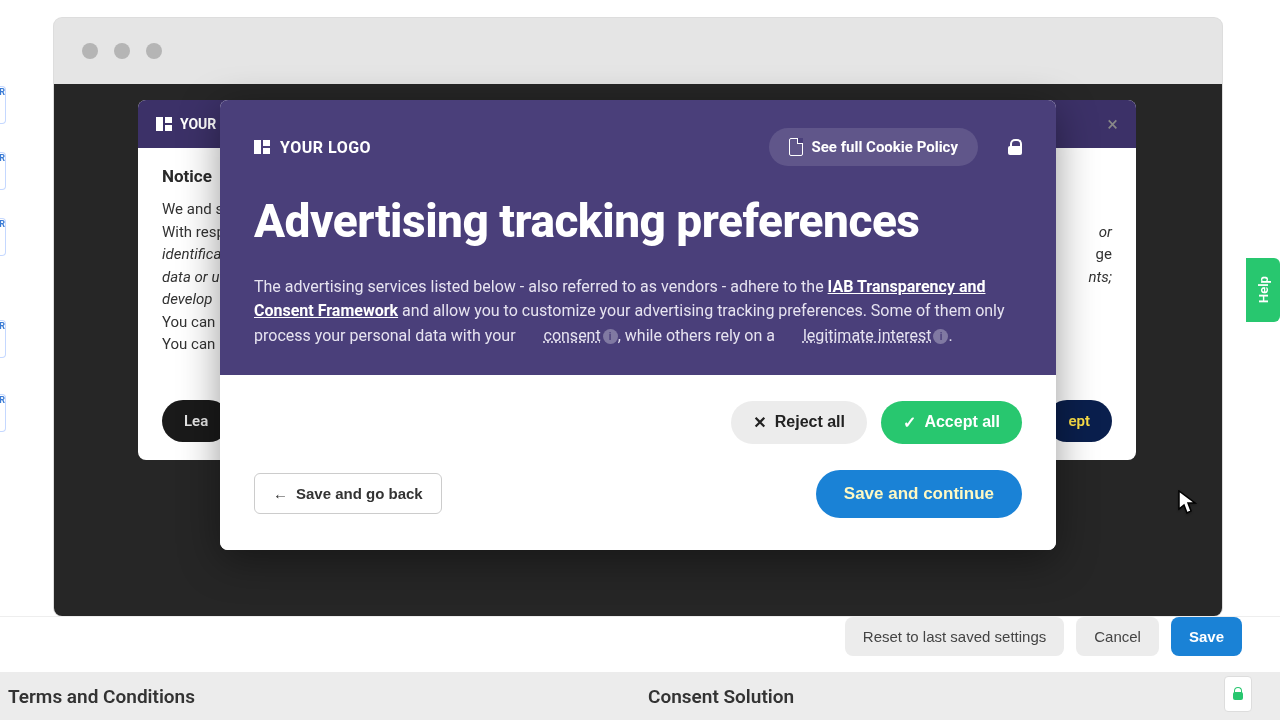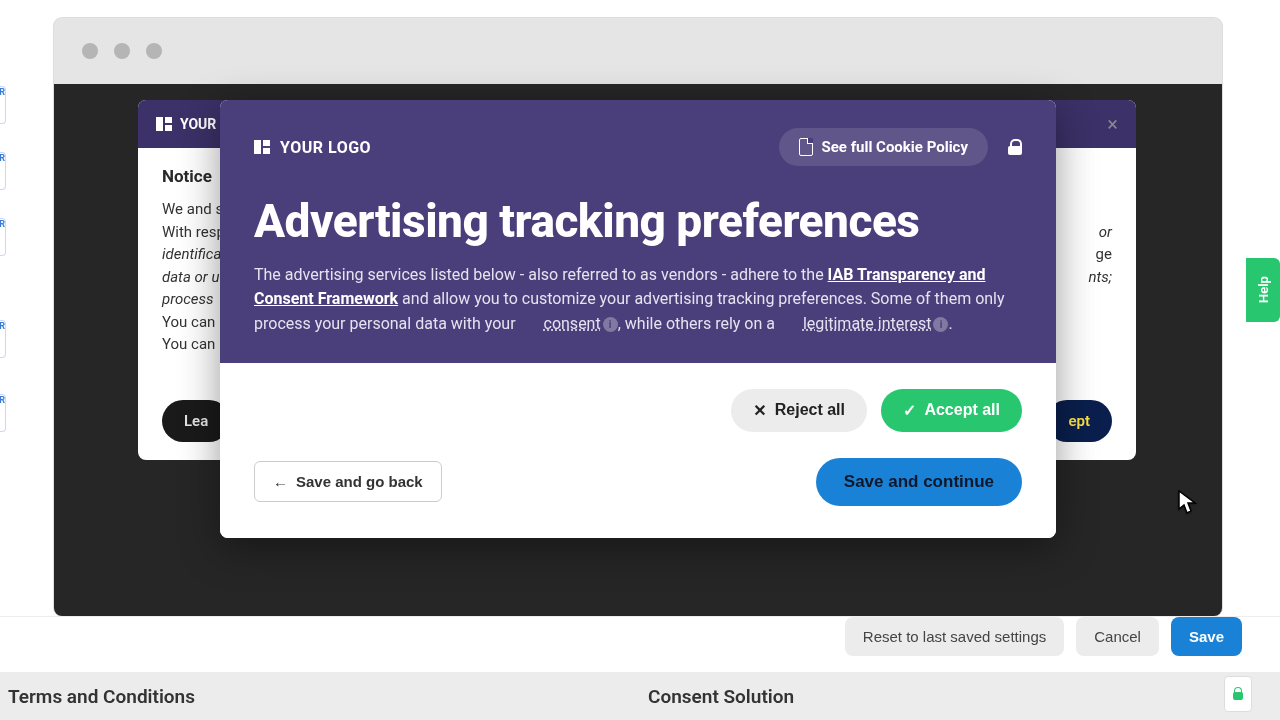--- a/index.html
+++ b/index.html
@@ -26,47 +26,47 @@
 .notice-text em { font-style: italic; }
 .notice-actions { position: absolute; bottom: 18px; left: 24px; right: 24px; display: flex; justify-content: space-between; }
 .learn-btn { background: #1a1a1a; color: #e5e5e5; border-radius: 999px; padding: 12px 22px; font-size: 15px; font-weight: 600; }
 .accept-btn-back { background: #0a1f4d; color: #fde047; border-radius: 999px; padding: 12px 22px; font-size: 15px; font-weight: 600; }
 
 
 .modal { position: absolute; left: 220px; top: 100px; width: 836px; background: #fff; border-radius: 8px; overflow: hidden; box-shadow: 0 10px 40px rgba(0,0,0,0.4); z-index: 50; }
 .modal-head { background: #4a3f7a; padding: 28px 34px 22px; color: #fff; }
 .mh-top { display: flex; align-items: center; justify-content: space-between; margin-bottom: 30px; }
 .mh-logo { display: flex; align-items: center; gap: 10px; font-weight: 700; font-size: 16px; letter-spacing: 0.5px; }
-.mh-right { display: flex; align-items: center; gap: 20px; }
+.mh-right { display: flex; align-items: center; gap: 30px; }
 .policy-link { background: rgba(255,255,255,0.12); border-radius: 999px; padding: 10px 20px; display: flex; align-items: center; gap: 8px; font-weight: 700; font-size: 15px; cursor: pointer; }
 .doc-icon { width: 14px; height: 18px; border: 1.5px solid #fff; border-radius: 2px; position: relative; }
 .doc-icon::after { content:""; position:absolute; right:-1px; top:-1px; width:5px; height:5px; background:#4a3f7a; border-left:1.5px solid #fff; border-bottom:1.5px solid #fff; }
 .lock-icon { width: 14px; height: 16px; display:inline-block; position:relative;}
 .lock-icon::before{content:"";position:absolute;left:2px;top:0;width:8px;height:7px;border:2px solid #fff;border-bottom:none;border-radius:5px 5px 0 0;}
 .lock-icon::after{content:"";position:absolute;left:0;top:7px;width:14px;height:9px;background:#fff;border-radius:2px;}
 
-.modal-title { font-size: 46px; font-weight: 800; line-height: 1.1; margin-bottom: 16px; letter-spacing: -0.5px; }
+.modal-title { font-size: 46px; font-weight: 800; line-height: 1.1; margin-bottom: 28px; letter-spacing: -0.5px; }
 .modal-desc { font-size: 16px; line-height: 1.55; color: #e6e3f0; }
 .modal-desc a { color: #fff; font-weight: 700; text-decoration: underline; }
 .modal-desc .term { text-decoration: underline dotted; margin-left: 24px; }
 .info-badge { display: inline-flex; width: 15px; height: 15px; border-radius: 50%; background: rgba(255,255,255,0.3); color: #4a3f7a; font-size: 10px; font-weight: 700; align-items: center; justify-content: center; margin-left: 2px; vertical-align: middle; }
 .modal-desc p { margin-bottom: 18px; }
 .modal-desc p:last-child { margin-bottom: 4px; }
 
 .modal-body { background: #fff; padding: 26px 34px 32px; }
 .consent-row { display: flex; justify-content: flex-end; gap: 14px; margin-bottom: 26px; }
 .pill { border-radius: 999px; padding: 12px 22px; font-size: 16px; font-weight: 700; display: inline-flex; align-items: center; gap: 8px; cursor: pointer; border: none; }
 .reject { background: #ececec; color: #222; }
 .accept { background: #28c76f; color: #fff; }
 .x-icon { font-size: 16px; font-weight: 900; }
 .check-icon { font-size: 16px; }
 
 .nav-row { display: flex; justify-content: space-between; align-items: center; }
 .back-btn { background: #fff; border: 1px solid #ccc; border-radius: 6px; padding: 11px 18px; font-size: 15px; font-weight: 600; color: #333; display: inline-flex; align-items: center; gap: 8px; cursor: pointer; }
-.continue-btn { background: #1a82d6; color: #0f172a; border: none; border-radius: 999px; padding: 14px 28px; font-size: 17px; font-weight: 700; cursor: pointer; }
+.continue-btn { background: #1a82d6; color: #fef9c3; border: none; border-radius: 999px; padding: 14px 28px; font-size: 17px; font-weight: 700; cursor: pointer; }
 
 
 .toolbar { position: absolute; left: 0; right: 0; top: 616px; height: 40px; background: #fff; display: flex; align-items: center; justify-content: flex-end; gap: 12px; padding-right: 38px; border-top: 1px solid #eee; z-index: 5;}
 .tb-btn { border-radius: 8px; padding: 11px 18px; font-size: 15px; font-weight: 500; cursor: pointer; border: none; }
 .tb-reset { background: #ececec; color: #444; }
 .tb-cancel { background: #ececec; color: #444; }
 .tb-save { background: #1a82d6; color: #fff; font-weight: 600; }
 
 
 .footer { position: absolute; left: 0; right: 0; top: 672px; height: 48px; background: rgba(220,220,220,0.55); display: flex; align-items: center; }
@@ -110,21 +110,21 @@
         </div>
         <div class="notice-close">×</div>
       </div>
       <div class="notice-body">
         <div class="notice-title">Notice</div>
         <div class="notice-text">
           <span>We and s</span><br>
           <span>With resp</span><span style="float:right"><em>or</em></span><br>
           <em>identifica</em><span style="float:right"><span>ge</span></span><br>
           <em>data or u</em><span style="float:right"><em>nts;</em></span><br>
-          <em>process</em><br>
+          <em>develop</em><br>
           <span>You can</span><br>
           <span>You can</span>
         </div>
         <div class="notice-actions">
           <div class="learn-btn"><span>Lea</span></div>
           <div class="accept-btn-back"><span>ept</span></div>
         </div>
       </div>
     </div>
   </div>

